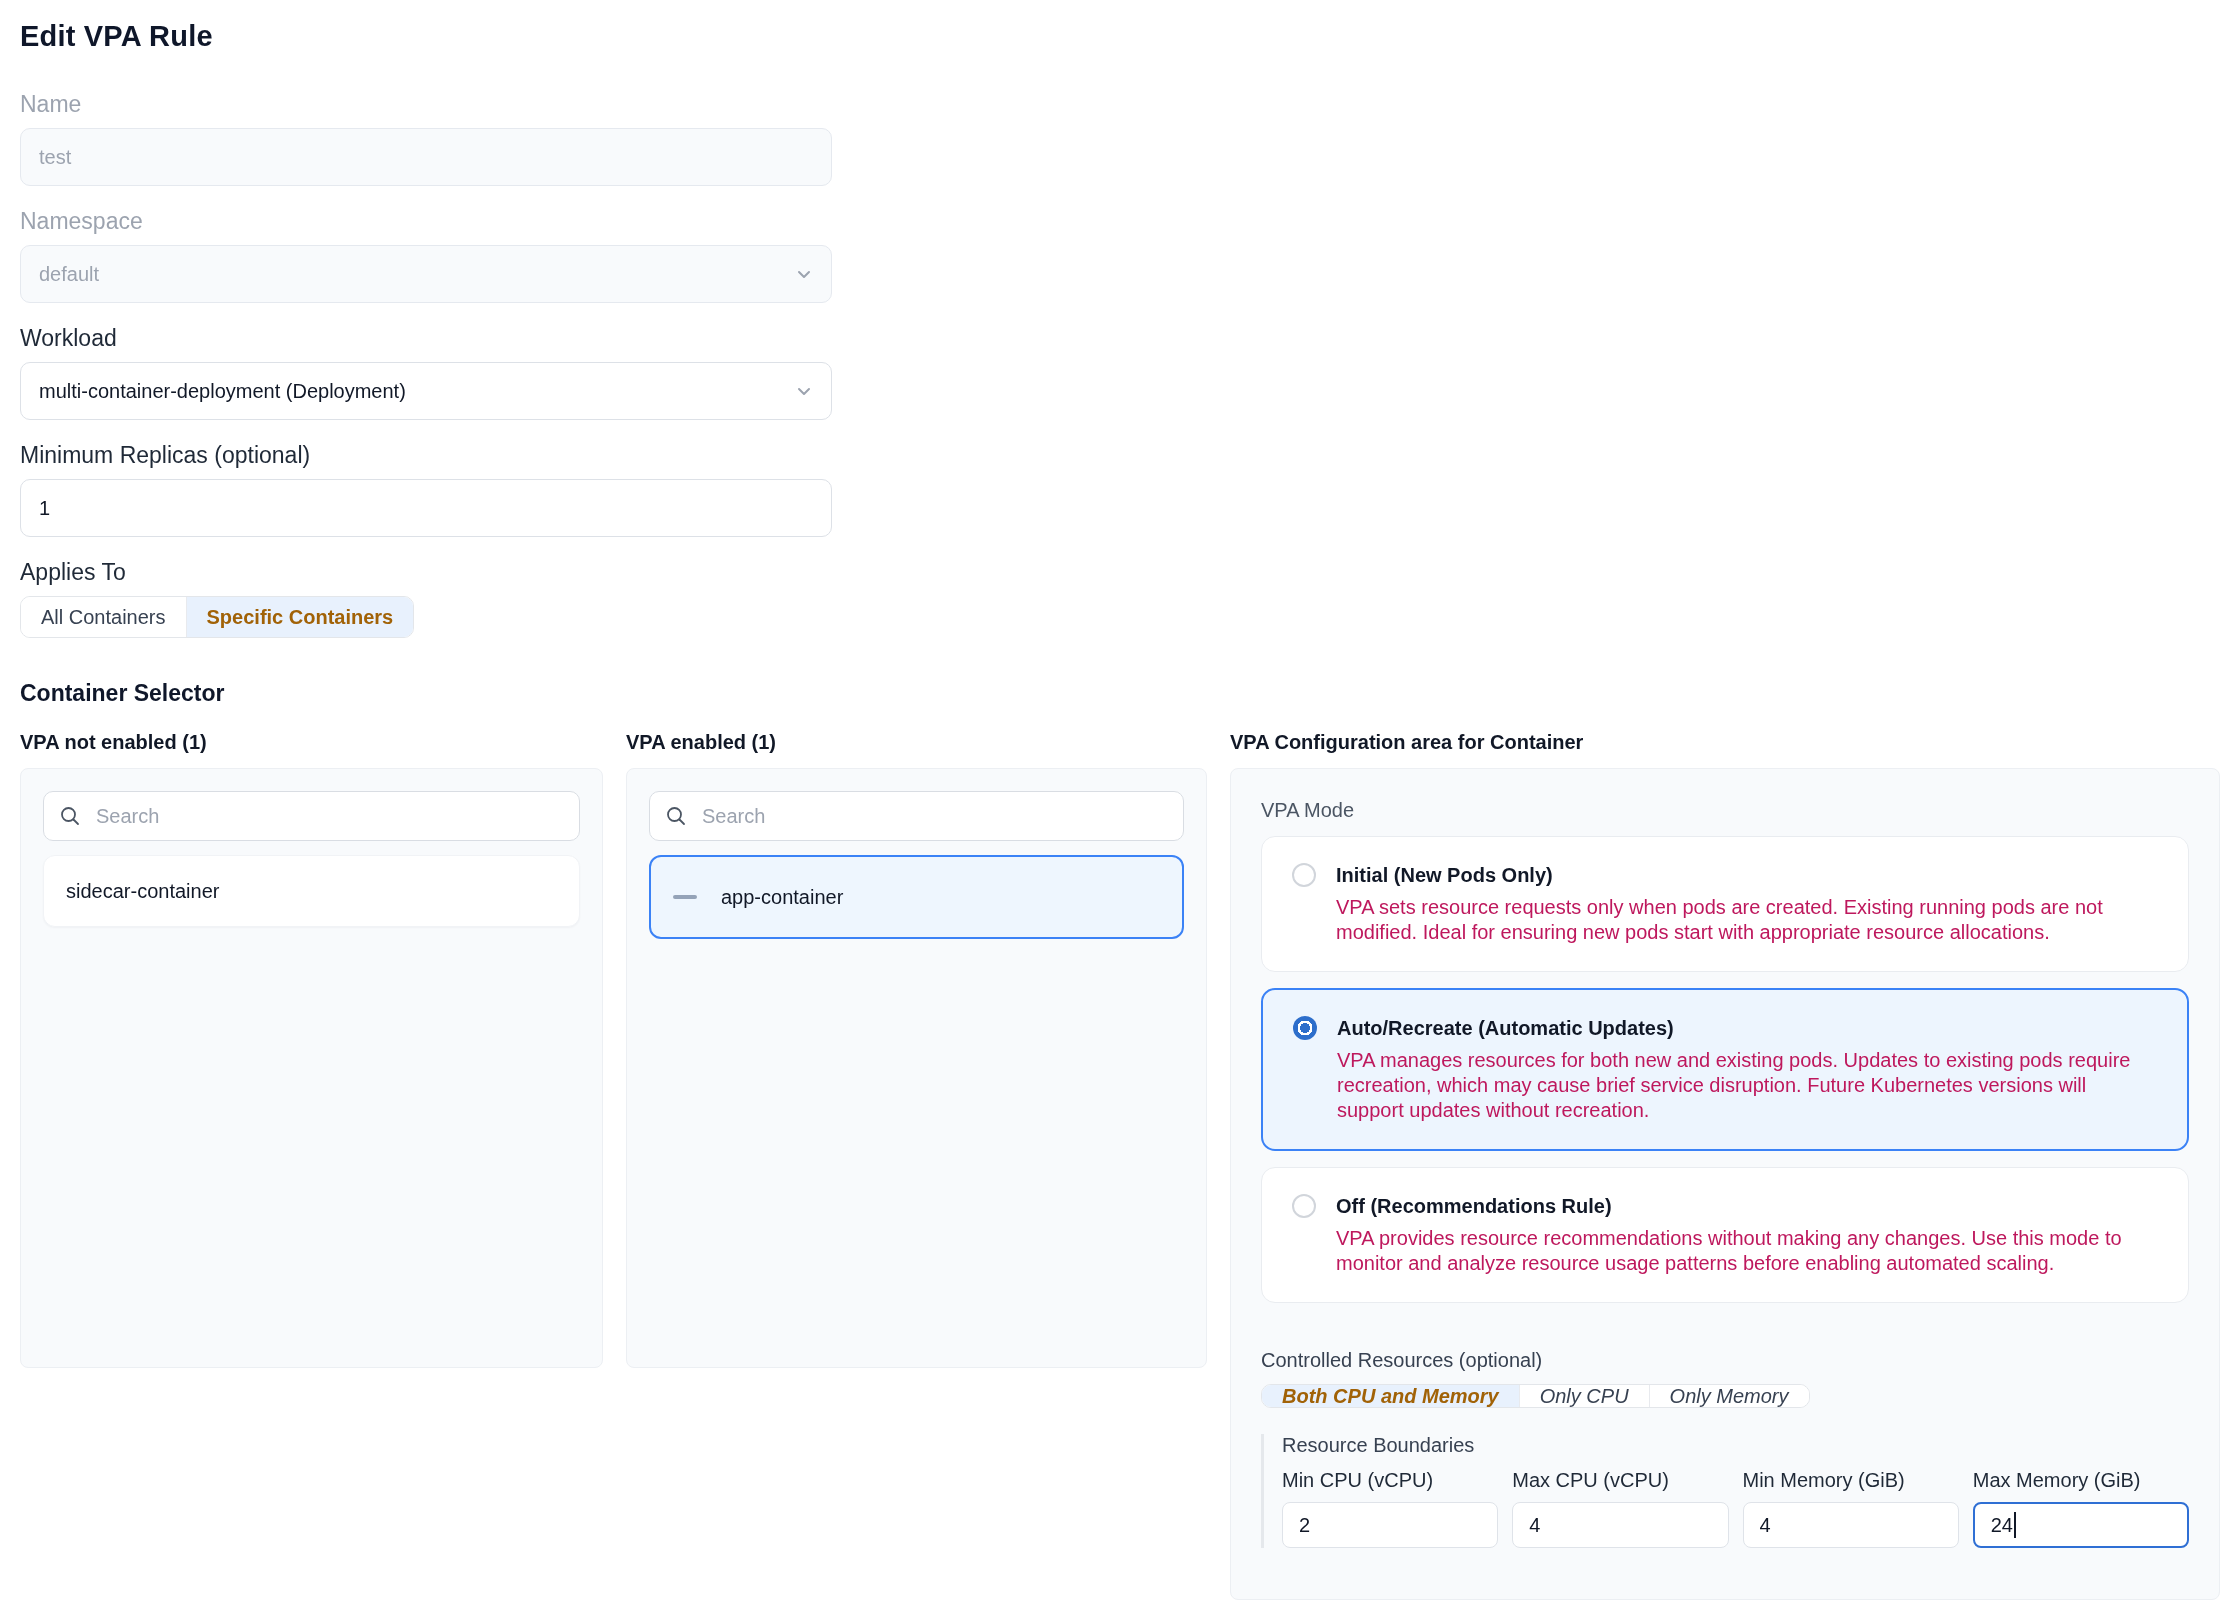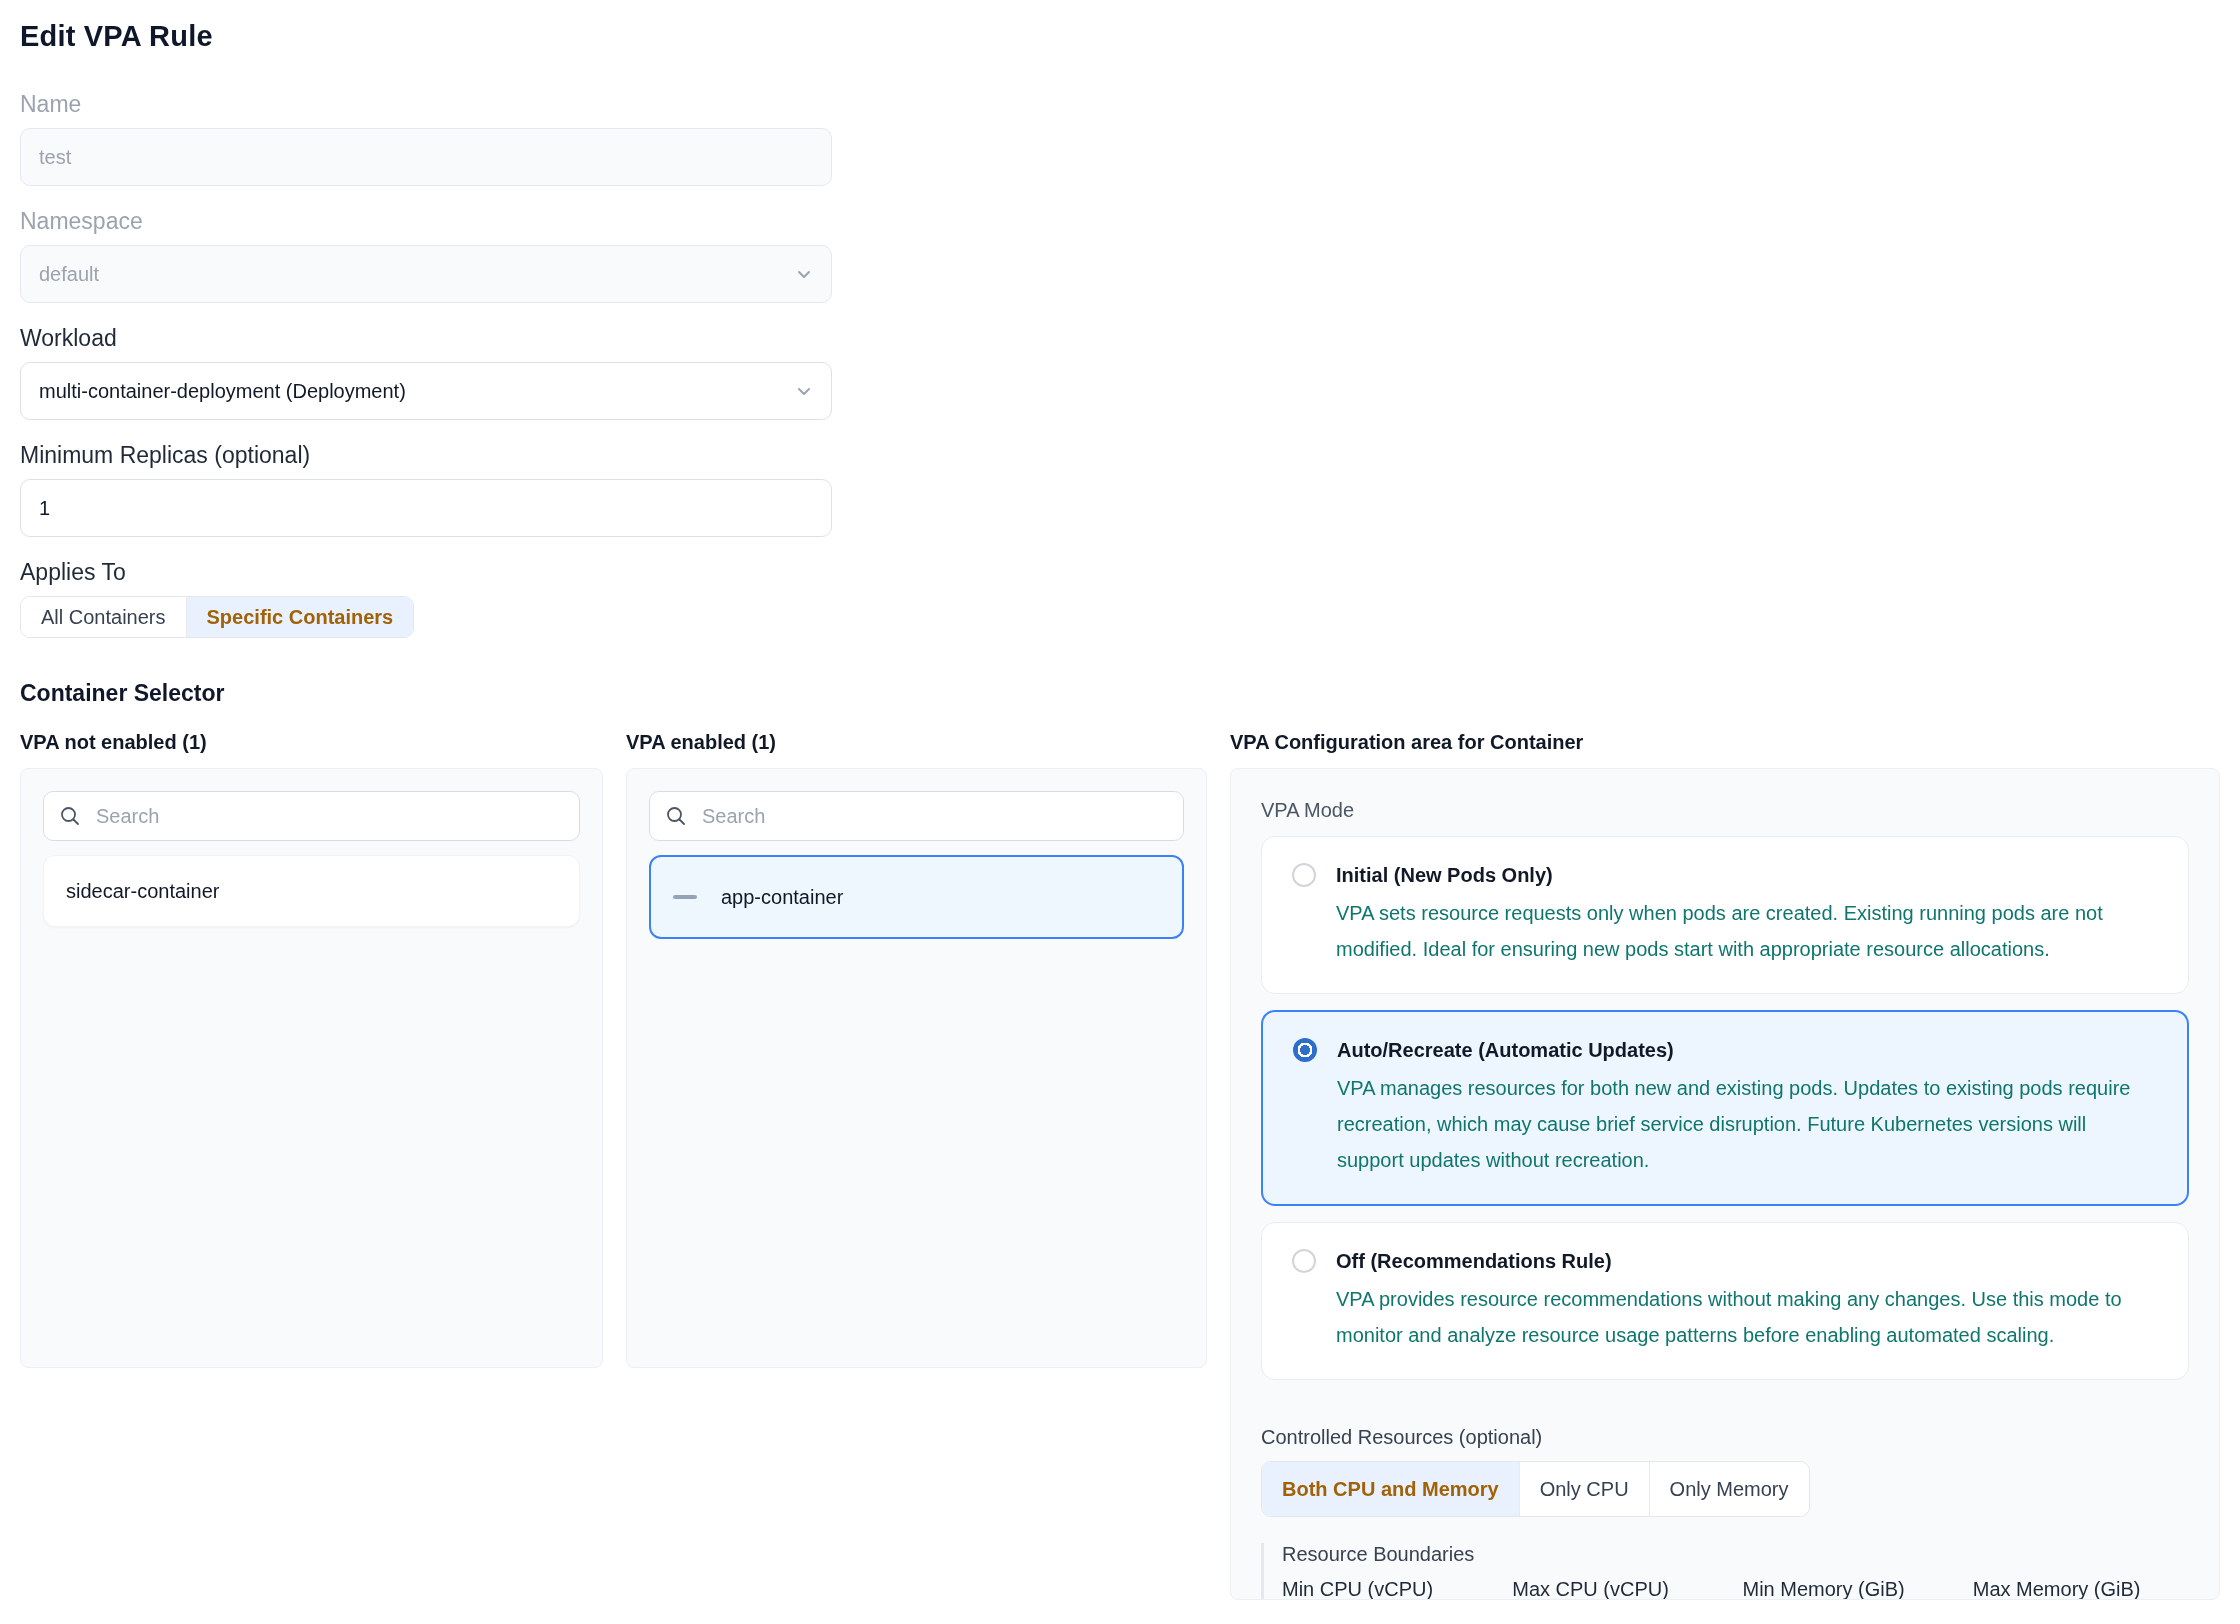--- a/index.html
+++ b/index.html
@@ -81,25 +81,25 @@
   .mode-head { display:flex; align-items:center; gap:20px; }
   .radio {
     width:24px; height:24px; border-radius:50%; background:#ffffff;
     border:2px solid #d1d5db; flex:0 0 auto;
   }
   .radio.checked {
     border:none;
     background:radial-gradient(circle at center, #2d6ecb 0 5px, #ffffff 5px 7.5px, #2d6ecb 7.5px 100%);
   }
   .mode-title { font-size:20px; font-weight:600; color:#111827; }
-  .mode-desc { font-size:20px; color:#0f766e; line-height:36px; margin:8px 0 0 44px; max-width:880px; }
+  .mode-desc { font-size:20px; color:#be185d; line-height:25px; margin:8px 0 0 44px; max-width:880px; }
 
   .cr-label { font-size:20px; color:#374151; margin-top:46px; }
   .cr-seg { margin-top:12px; }
-  .cr-seg .seg-btn { height:54px; }
+  .cr-seg .seg-btn { height:22px;font-style:italic; }
 
   .rb-block { margin-top:26px; border-left:3px solid #e5e8ec; padding-left:18px; }
   .rb-heading { font-size:20px; color:#374151; }
   .rb-grid { display:grid; grid-template-columns:repeat(4,1fr); column-gap:14px; margin-top:12px; }
   .rb-label { font-size:20px; color:#1f2937; margin-bottom:10px; }
   .rb-input {
     width:100%; height:46px; border:1.5px solid #dfe3e9; border-radius:8px;
     background:#ffffff; font-size:20px; color:#111827; padding:0 16px;
     font-family:inherit; outline:none; display:flex; align-items:center;
   }

